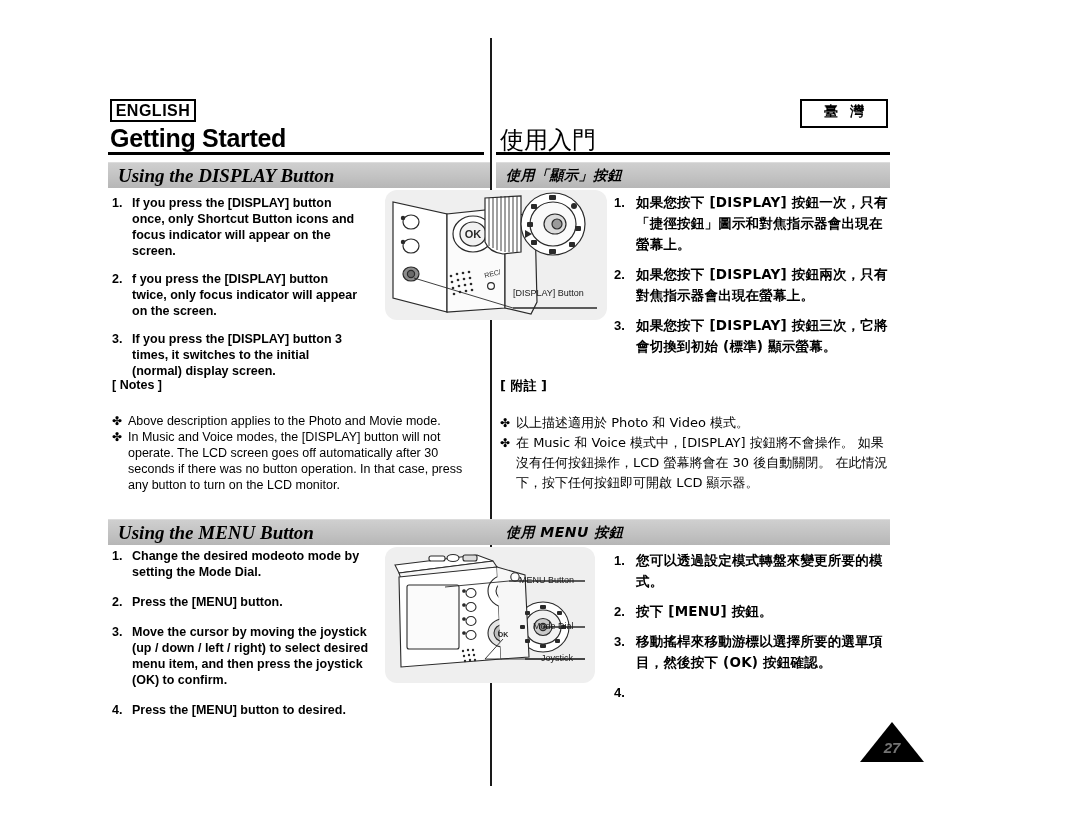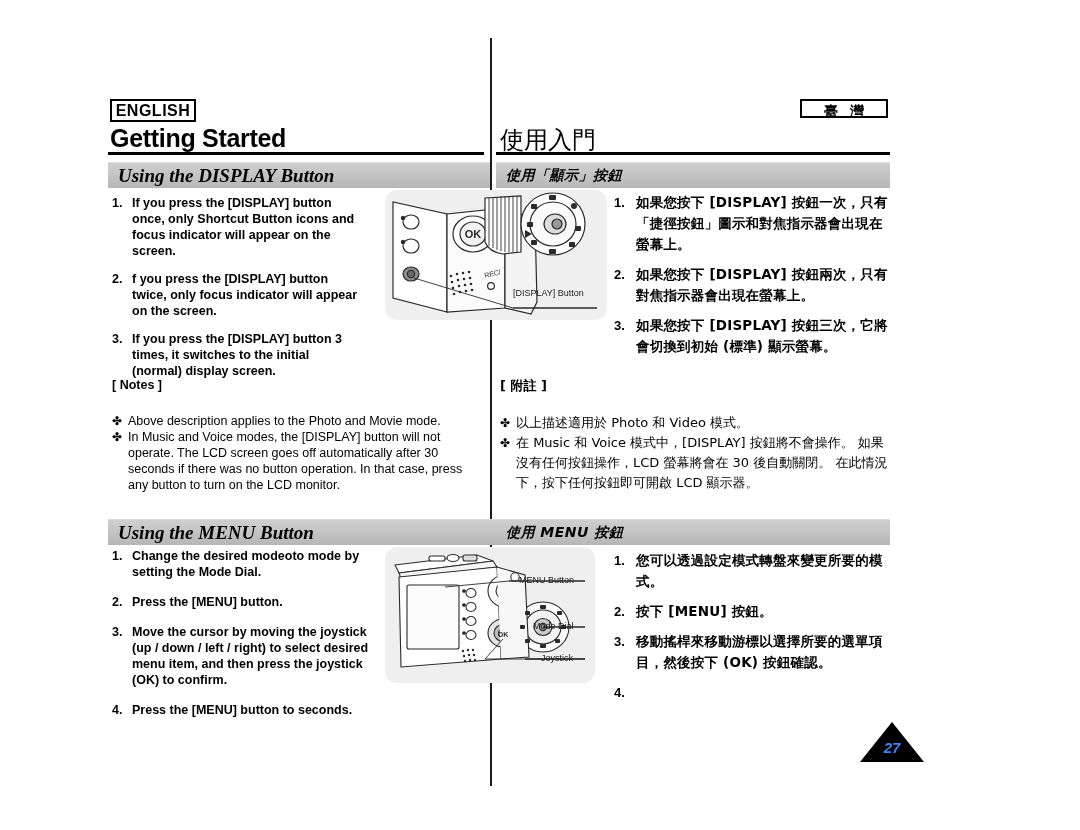--- a/index.html
+++ b/index.html
@@ -45,21 +45,21 @@
   }
   .lang-badge.en {
     left: 110px; top: 99px;
     width: 86px; height: 23px;
     font-size: 16px;
     line-height: 20px;
     letter-spacing: 0.5px;
   }
   .lang-badge.zh {
     left: 800px; top: 99px;
-    width: 88px; height: 19px;
+    width: 88px; height: 29px;
     font-size: 14px;
     line-height: 20px;
     letter-spacing: 4px;
     text-indent: 4px;
   }
 
   
   .chapter-title {
     position: absolute;
     font-weight: bold;
@@ -228,21 +228,21 @@
     border-left: 32px solid transparent;
     border-right: 32px solid transparent;
     border-bottom: 40px solid #000000;
   }
   #page-number .pn-text {
     position: absolute;
     left: 0;
     top: 17px;
     width: 64px;
     text-align: center;
-    color: #3b82f6;
+    color: #737373;
     font-weight: bold;
     font-size: 15px;
     font-style: italic;
   }
 </style>
 </head>
 <body>
 
 <div id="page">
 
@@ -415,21 +415,21 @@
     <li class="step">
       <span class="num">2.</span>
       <span class="body">Press the [MENU] button.</span>
     </li>
     <li class="step">
       <span class="num">3.</span>
       <span class="body">Move the cursor by moving the joystick (up / down / left / right) to select desired menu item, and then press the joystick (OK) to confirm.</span>
     </li>
     <li class="step">
       <span class="num">4.</span>
-      <span class="body">Press the [MENU] button to seconds.</span>
+      <span class="body">Press the [MENU] button to desired.</span>
     </li>
   </ol>
 
   <ol class="steps" id="steps-menu-zh">
     <li class="step cjk">
       <span class="num">1.</span>
       <span class="body">您可以透過設定模式轉盤來變更所要的模式。</span>
     </li>
     <li class="step cjk">
       <span class="num">2.</span>

